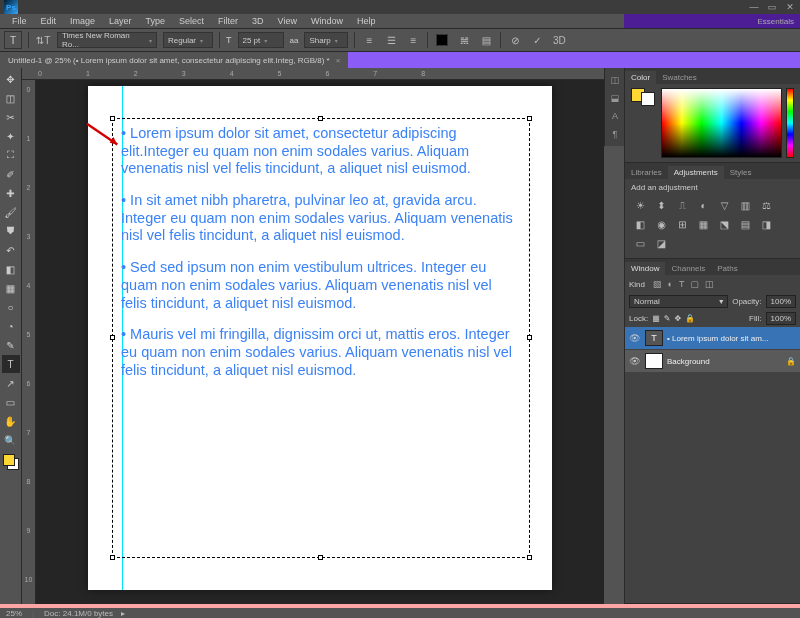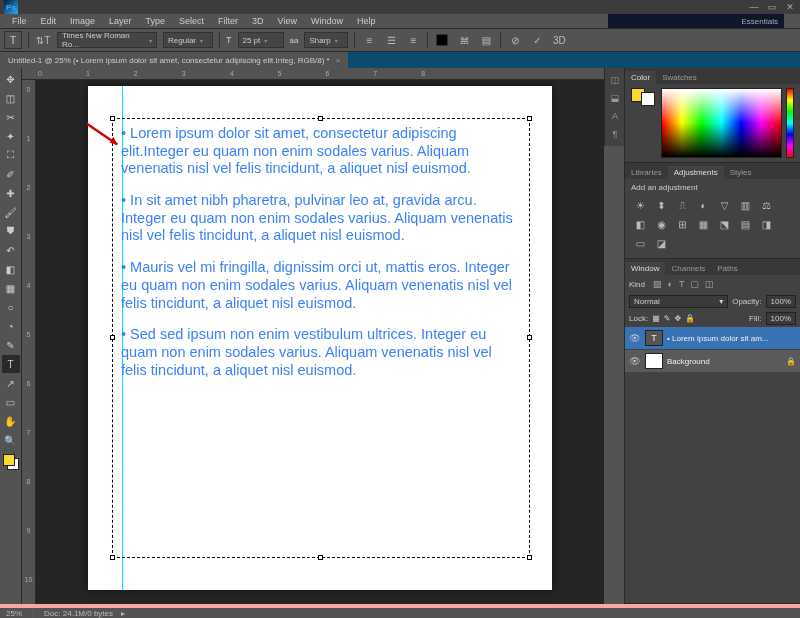--- a/index.html
+++ b/index.html
@@ -17,21 +17,21 @@
 
 
 .optionsbar { background: #535353; height: 24px; border-top:1px solid #2a2a2a; border-bottom:1px solid #2a2a2a; display: flex; align-items: center; padding: 0 4px; gap: 6px; }
 .optionsbar .tool-ind { width:18px; height:18px; border:1px solid #333; display:flex; align-items:center; justify-content:center; color:#ccc; font-size:10px;}
 .optionsbar .divider { width:1px; height:16px; background:#333; }
 .optionsbar .field { background:#454545; border:1px solid #333; color:#ccc; font-size:8px; padding:2px 4px; display:flex; align-items:center; gap:4px; height:16px;}
 .optionsbar .field .caret { font-size:6px; color:#888;}
 .optionsbar .iconbtn { width:16px; height:16px; color:#bbb; font-size:10px; display:flex; align-items:center; justify-content:center; cursor:default;}
 
 
-.doctab { background:#0c4a6e; height:16px; display:flex; align-items:center;}
+.doctab { background:#8b5cf6; height:16px; display:flex; align-items:center;}
 .doctab .tab { background:#535353; color:#ccc; font-size:8px; padding:2px 8px; display:flex; align-items:center; gap:6px; height:16px;}
 .doctab .tab .x { color:#999; font-size:8px;}
 
 
 .main { display:flex; height: calc(618px - 14px - 14px - 24px - 16px - 14px); }
 
 
 .tools { width:22px; background:#535353; border-right:1px solid #2a2a2a; display:flex; flex-direction:column; align-items:center; padding-top:2px; gap:1px;}
 .tools .tl { width:18px; height:18px; color:#ccc; font-size:10px; display:flex; align-items:center; justify-content:center; cursor:default; position:relative;}
 .tools .tl.active { background:#2a2a2a; }
@@ -54,21 +54,21 @@
 .textbox .hBL{bottom:-3px;left:-3px;} .textbox .hBR{bottom:-3px;right:-3px;}
 .textbox .hT{top:-3px;left:50%;margin-left:-3px;} .textbox .hB{bottom:-3px;left:50%;margin-left:-3px;}
 .textbox .hL{left:-3px;top:50%;margin-top:-3px;} .textbox .hR{right:-3px;top:50%;margin-top:-3px;}
 .arrow { position:absolute; top:2px; left:-28px; }
 .arrow svg { width:38px; height:30px; }
 
 
 .panels { width:176px; background:#424242; border-left:1px solid #2a2a2a; display:flex; flex-direction:column;margin-left:20px;}
 .panel-strip { width:20px; position:absolute; right:176px; top:68px; background:#424242; border-left:1px solid #2a2a2a; display:flex; flex-direction:column; gap:2px; padding:4px 2px;}
 .panel-strip span{ width:16px; height:16px; color:#999; font-size:9px; display:flex;align-items:center;justify-content:center;}
-.topright { position:absolute; top:14px; right:16px; width:176px; height:14px; background:#0f172a; display:flex; align-items:center; justify-content:flex-end; padding:0 6px;}
+.topright { position:absolute; top:14px; right:0; width:176px; height:14px; background:#4c1d95; display:flex; align-items:center; justify-content:flex-end; padding:0 6px;}
 .topright span{ color:#aaa; font-size:8px;}
 
 .panel { border-bottom:1px solid #2a2a2a; }
 .panel .tabs { display:flex; background:#383838; height:16px; align-items:flex-end;}
 .panel .tabs span { font-size:8px; color:#999; padding:2px 6px; cursor:default;}
 .panel .tabs span.act { color:#ddd; background:#424242;}
 .panel .body { padding:4px 6px; color:#ccc; font-size:8px;}
 
 
 .colorpanel .grad { width:100%; height:70px; background:linear-gradient(to bottom, rgba(255,255,255,1) 0%, rgba(255,255,255,0) 50%, rgba(0,0,0,0) 50%, rgba(0,0,0,1) 100%), linear-gradient(to right, #ff0000, #ffff00, #00ff00, #00ffff, #0000ff, #ff00ff, #ff0000); position:relative; border:1px solid #222;}
@@ -234,22 +234,22 @@
           <div class="guide-v"></div>
           <div class="textbox" style="height:440px;">
             <div class="arrow">
               <svg viewBox="0 0 40 30">
                   <path d="M2 2 L34 24" stroke="#d40000" stroke-width="2.5" fill="none"></path>
                   <path d="M34 24 L26 22 L30 16 Z" fill="#d40000"></path>
                 </svg>
             </div>
             <p>• Lorem ipsum dolor sit amet, consectetur adipiscing elit.Integer eu quam non enim sodales varius. Ali­quam venenatis nisl vel felis tincidunt, a aliquet nisl euismod.</p>
             <p>• In sit amet nibh pharetra, pulvinar leo at, gravida arcu. Integer eu quam non enim sodales varius. Ali­quam venenatis nisl vel felis tincidunt, a aliquet nisl euismod.</p>
+            <p>• Sed sed ipsum non enim vestibulum ultrices. Inte­ger eu quam non enim sodales varius. Aliquam venenatis nisl vel felis tincidunt, a aliquet nisl euis­mod.</p>
             <p>• Mauris vel mi fringilla, dignissim orci ut, mattis eros. Integer eu quam non enim sodales varius. Ali­quam venenatis nisl vel felis tincidunt, a aliquet nisl euismod.</p>
-            <p>• Sed sed ipsum non enim vestibulum ultrices. Inte­ger eu quam non enim sodales varius. Aliquam venenatis nisl vel felis tincidunt, a aliquet nisl euis­mod.</p>
             <div class="handle hTL"></div>
             <div class="handle hTR"></div>
             <div class="handle hBL"></div>
             <div class="handle hBR"></div>
             <div class="handle hT"></div>
             <div class="handle hB"></div>
             <div class="handle hL"></div>
             <div class="handle hR"></div>
           </div>
         </div>

